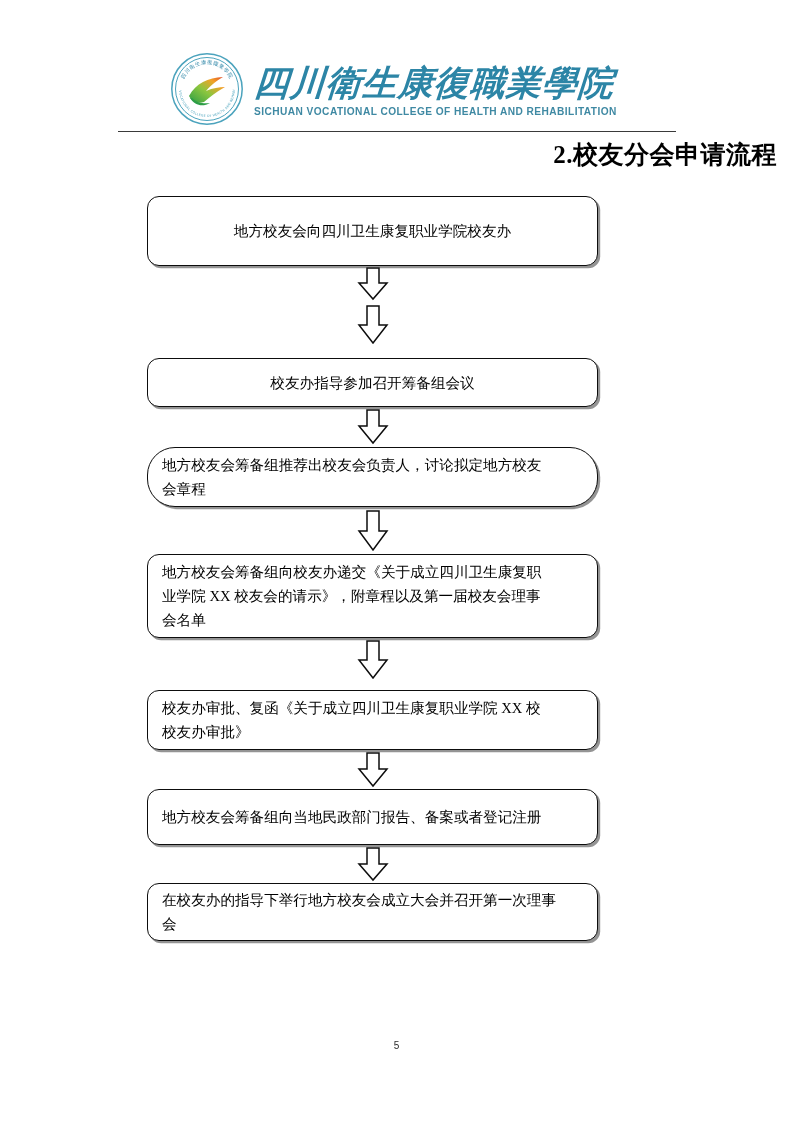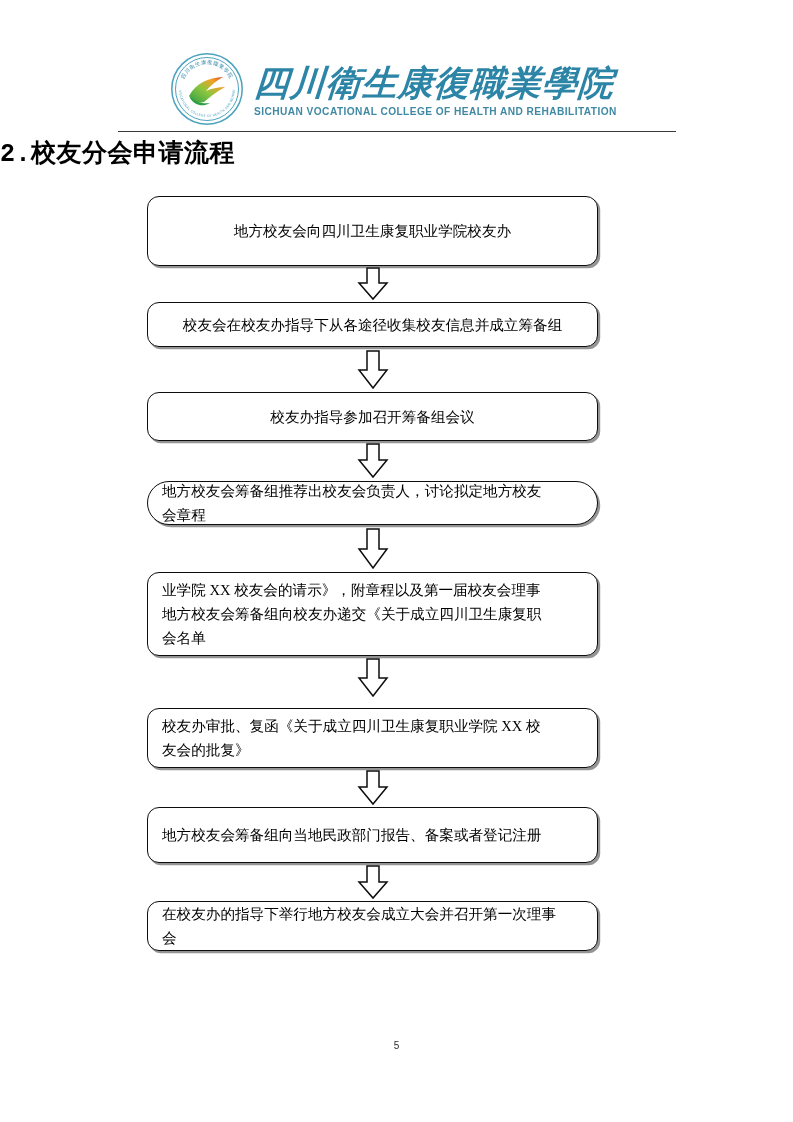--- a/index.html
+++ b/index.html
@@ -79,22 +79,22 @@
     height: 0;
     border-top: 1.6px solid #3a3a3a;
   }
 
   
   .doc-title {
     position: absolute;
     left: 0;
     top: 138px;
     width: 777px;
-    text-align: left;
-    font-family: Liberation Mono, monospace;
+    text-align: right;
+    font-family: Liberation Serif, serif;
     font-size: 25px;
     line-height: 34px;
     font-weight: 700;
     color: #000000;
     letter-spacing: 0.5px;
   }
 
   
   .flow {
     position: absolute;
@@ -119,26 +119,26 @@
     color: #000000;
     padding: 6px 12px 6px 14px;
   }
   .flow-node.centered { text-align: center; align-items: center; padding-left: 12px;}
   .flow-node.left { text-align: left; align-items: flex-start; }
   .flow-node .line { white-space: nowrap; }
 
   
   .h1 { height: 70px; }
   .h2 { height: 45px; }
-  .h3 { height: 49px; }
-  .h4 { height: 44px; border-radius: 28px; }
+  .h3 { height: 49px; margin-top: 11px; }
+  .h4 { height: 60px; border-radius: 28px; }
   .h5 { height: 84px; }
   .h6 { height: 60px; margin-top: 9px; }
   .h7 { height: 56px; }
-  .h8 { height: 50px; }
+  .h8 { height: 58px; }
 
   
   .connector {
     width: 451px;
     display: flex;
     justify-content: center;
     align-items: center;
   }
   .connector svg { display: block; }
 
@@ -210,23 +210,20 @@
   <div class="flow-node centered h1">
     <div class="line">地方校友会向四川卫生康复职业学院校友办</div>
   </div>
 
   <div class="connector c-gap-a">
     <svg width="34" height="34" viewBox="0 0 34 34" aria-hidden="true">
       <polygon points="11,1 23,1 23,16 31,16 17,32 3,16 11,16" fill="#ffffff" stroke="#0d0d0d" stroke-width="1.5" stroke-linejoin="miter"></polygon>
     </svg>
   </div>
 
-  <div class="flow-node centered h2">
-    <div class="line">校友会在校友办指导下从各途径收集校友信息并成立筹备组</div>
-  </div>
 
   <div class="connector c-gap-b">
     <svg width="34" height="40" viewBox="0 0 34 40" aria-hidden="true">
       <polygon points="11,1 23,1 23,20 31,20 17,38 3,20 11,20" fill="#ffffff" stroke="#0d0d0d" stroke-width="1.5" stroke-linejoin="miter"></polygon>
     </svg>
   </div>
 
   <div class="flow-node centered h3">
     <div class="line">校友办指导参加召开筹备组会议</div>
   </div>
@@ -242,34 +239,34 @@
     <div class="line">会章程</div>
   </div>
 
   <div class="connector c-gap-d">
     <svg width="34" height="42" viewBox="0 0 34 42" aria-hidden="true">
       <polygon points="11,1 23,1 23,21 31,21 17,40 3,21 11,21" fill="#ffffff" stroke="#0d0d0d" stroke-width="1.5" stroke-linejoin="miter"></polygon>
     </svg>
   </div>
 
   <div class="flow-node left h5">
+    <div class="line">地方校友会筹备组向校友办递交《关于成立四川卫生康复职</div>
     <div class="line">业学院 XX 校友会的请示》，附章程以及第一届校友会理事</div>
-    <div class="line">地方校友会筹备组向校友办递交《关于成立四川卫生康复职</div>
     <div class="line">会名单</div>
   </div>
 
   <div class="connector c-gap-e">
     <svg width="34" height="40" viewBox="0 0 34 40" aria-hidden="true">
       <polygon points="11,1 23,1 23,20 31,20 17,38 3,20 11,20" fill="#ffffff" stroke="#0d0d0d" stroke-width="1.5" stroke-linejoin="miter"></polygon>
     </svg>
   </div>
 
   <div class="flow-node left h6">
     <div class="line">校友办审批、复函《关于成立四川卫生康复职业学院 XX 校</div>
-    <div class="line">友会的批复》</div>
+    <div class="line">校友办审批》</div>
   </div>
 
   <div class="connector c-gap-f">
     <svg width="34" height="36" viewBox="0 0 34 36" aria-hidden="true">
       <polygon points="11,1 23,1 23,17 31,17 17,34 3,17 11,17" fill="#ffffff" stroke="#0d0d0d" stroke-width="1.5" stroke-linejoin="miter"></polygon>
     </svg>
   </div>
 
   <div class="flow-node left h7">
     <div class="line">地方校友会筹备组向当地民政部门报告、备案或者登记注册</div>

